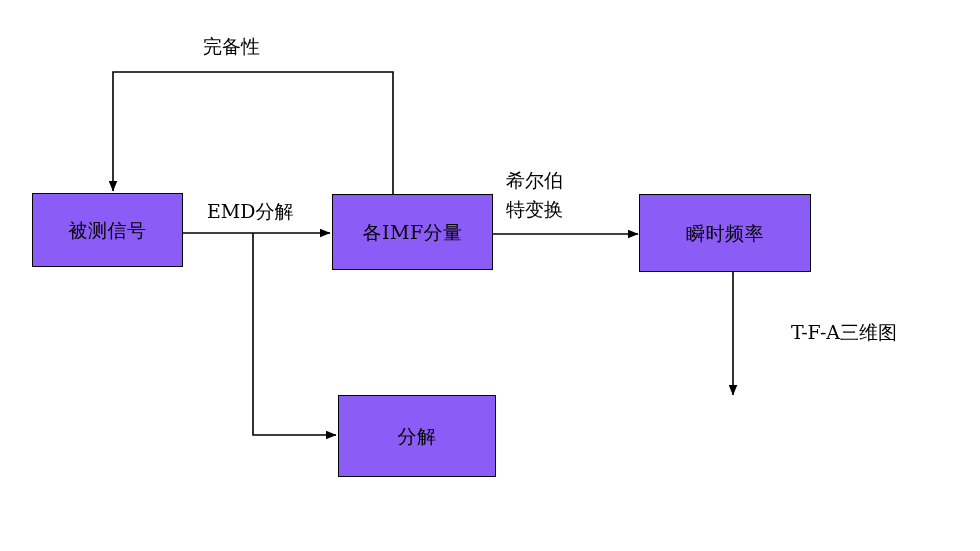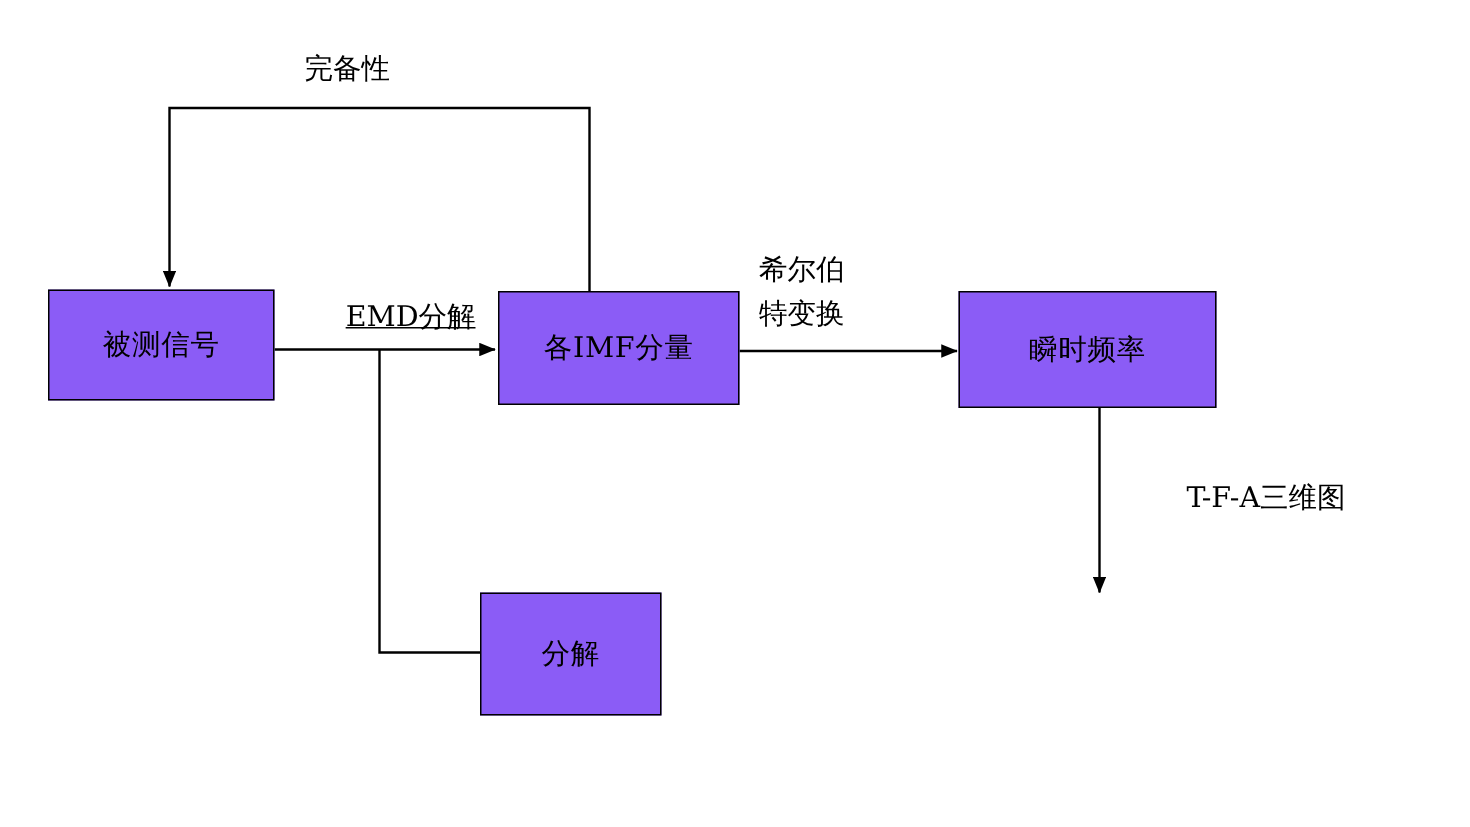--- a/index.html
+++ b/index.html
@@ -98,27 +98,27 @@
   </div>
 
   <div class="node" style="left:332px; top:194px; width:161px; height:76px;">
     <span class="node-label">各IMF分量</span>
   </div>
 
   <div class="node" style="left:639px; top:194px; width:172px; height:78px;">
     <span class="node-label">瞬时频率</span>
   </div>
 
-  <div class="node" style="left:320px; top:395px; width:121px; height:82px;">
+  <div class="node" style="left:338px; top:395px; width:158px; height:82px;">
     <span class="node-label">分解</span>
   </div>
 
 
   <div class="edge-label" style="left:203px; top:33px; width:100px;">完备性</div>
 
-  <div class="edge-label" style="left:207px; top:198px; width:110px; text-align:right;text-decoration:underline;">EMD分解</div>
+  <div class="edge-label" style="left:207px; top:198px; width:110px; text-align:left;">EMD分解</div>
 
   <div class="edge-label twoline" style="left:506px; top:166px; width:110px;">希尔伯
 特变换</div>
 
   <div class="edge-label" style="left:746px; top:319px; width:150px; text-align:center;margin-left:23px;">T-F-A三维图</div>
 
 </div>
 
 </body></html>

